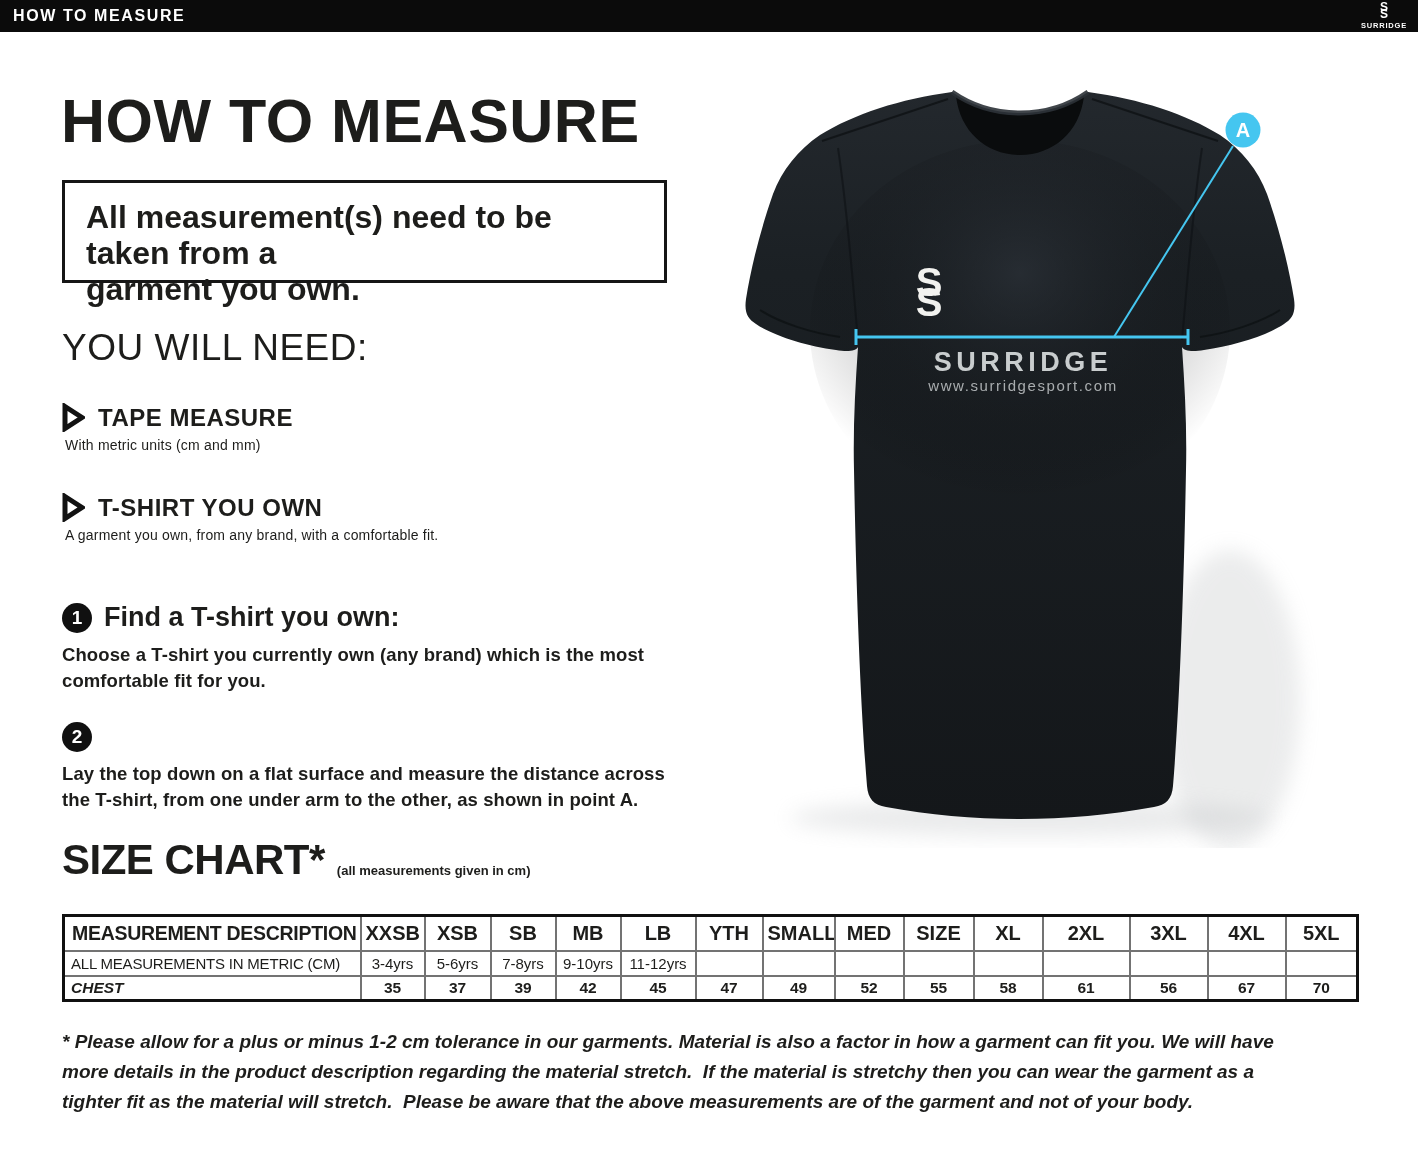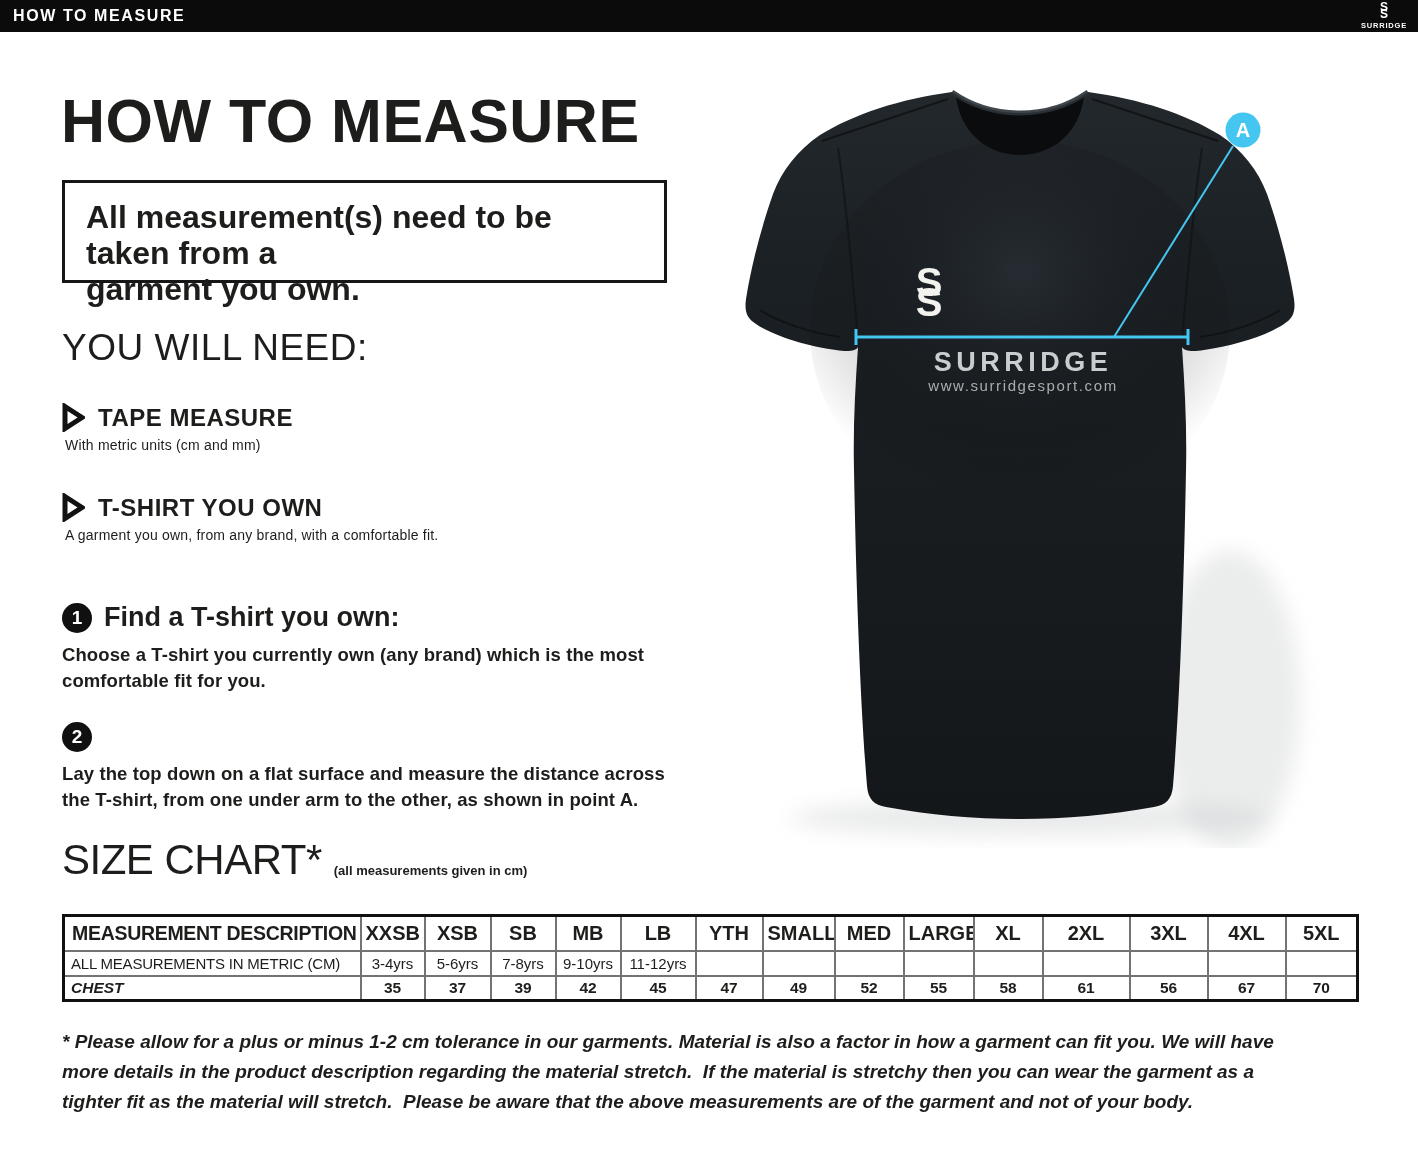--- a/index.html
+++ b/index.html
@@ -23,21 +23,21 @@
   .need-desc{font-size:14px;font-weight:normal;margin:5px 0 0 3px;letter-spacing:0.2px;}
   .tri-icon{flex:0 0 auto;}
   .step{position:absolute;left:62px;}
   .step .row{display:flex;align-items:center;gap:12px;}
   .step-badge{width:30px;height:30px;border-radius:50%;background:#101010;color:#fff;display:flex;align-items:center;justify-content:center;
     font-size:19px;font-weight:bold;}
   .step-title{font-size:27px;font-weight:bold;}
   .step-desc{margin-top:9px;font-size:18.5px;font-weight:bold;line-height:26px;letter-spacing:0.1px;}
   
   .size-heading-row{position:absolute;left:62px;top:838px;display:flex;align-items:flex-end;gap:12px;}
-  .size-heading{font-size:42px;font-weight:normal;letter-spacing:-0.5px;line-height:44px;}
+  .size-heading{font-size:42px;font-weight:bold;letter-spacing:-0.5px;line-height:44px;}
   .size-sub{font-size:13px;font-weight:bold;padding-bottom:4px;}
   table.size-table{position:absolute;left:62px;top:914px;border-collapse:collapse;table-layout:fixed;width:1294px;
     border:3px solid #101010;}
   .size-table th,.size-table td{border:2px solid #737373;padding:0 4px;overflow:hidden;white-space:nowrap;}
   .size-table thead th{height:33px;font-size:20px;font-weight:bold;text-align:center;}
   .size-table thead th.desc{font-size:19.5px;text-align:left;padding-left:7px;letter-spacing:-0.3px;}
   .size-table tbody tr.metric td{height:23px;font-size:15px;font-weight:normal;text-align:center;margin-left:18px;}
   .size-table tbody tr.metric td.lbl{font-size:15px;text-align:left;padding-left:6px;letter-spacing:-0.2px;}
   .size-table tbody tr.chest td{height:22px;font-size:15.5px;font-weight:bold;text-align:center;}
   .size-table tbody tr.chest td.lbl{text-align:left;padding-left:6px;font-style:italic;}
@@ -135,21 +135,21 @@
     <tr>
       <th class="desc">MEASUREMENT DESCRIPTION</th>
       <th>XXSB</th>
       <th>XSB</th>
       <th>SB</th>
       <th>MB</th>
       <th>LB</th>
       <th>YTH</th>
       <th>SMALL</th>
       <th>MED</th>
-      <th>LARGE</th>
+      <th>SIZE</th>
       <th>XL</th>
       <th>2XL</th>
       <th>3XL</th>
       <th>4XL</th>
       <th>5XL</th>
     </tr>
   </thead>
   <tbody>
     <tr class="metric">
       <td class="lbl">ALL MEASUREMENTS IN METRIC (CM)</td>

